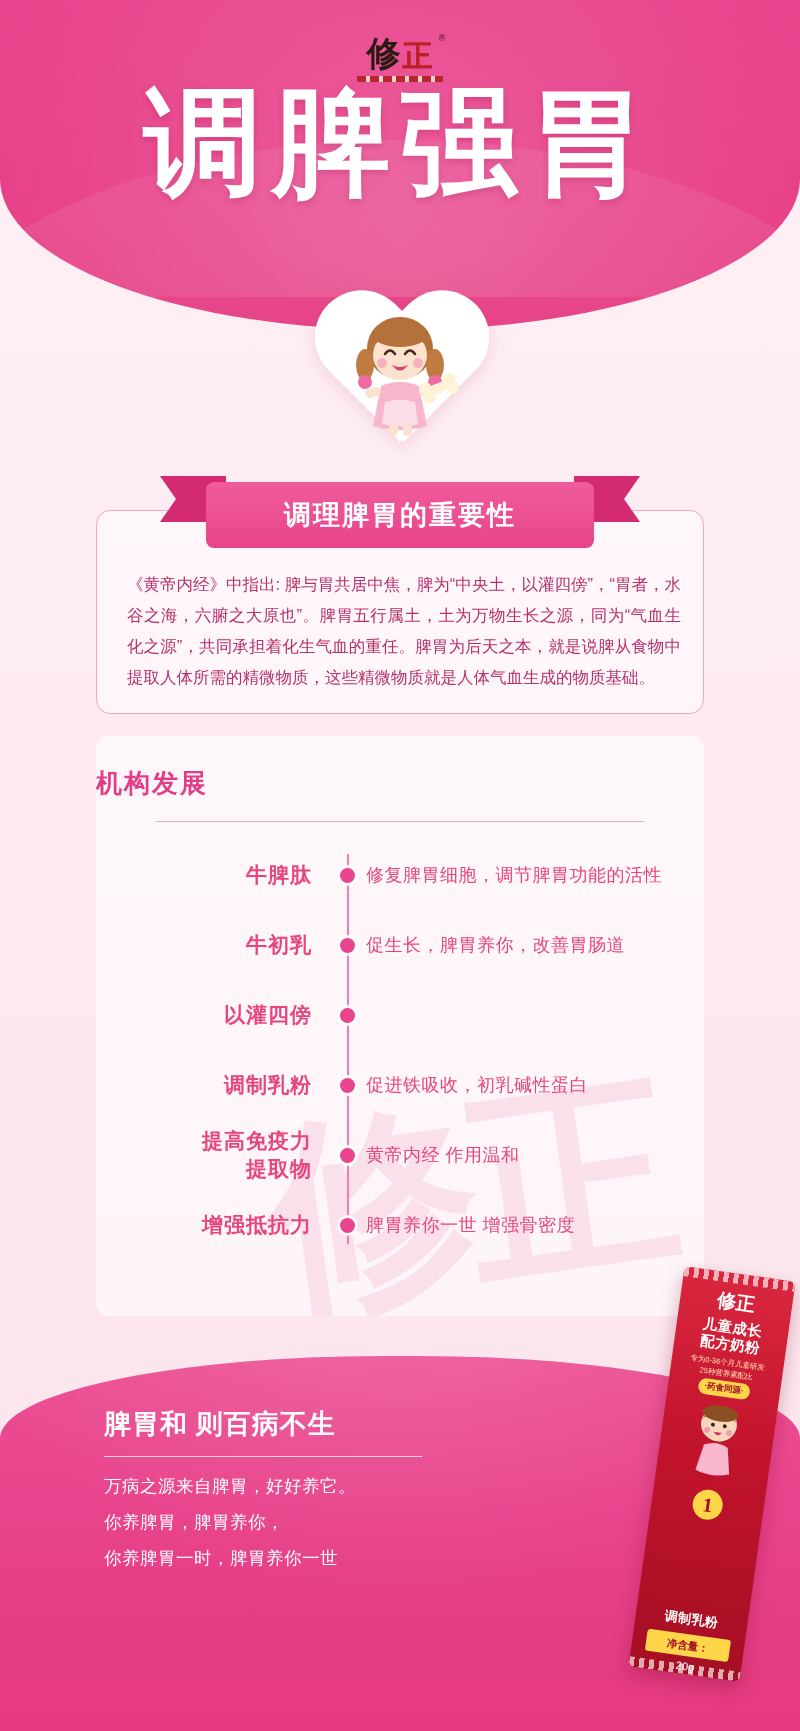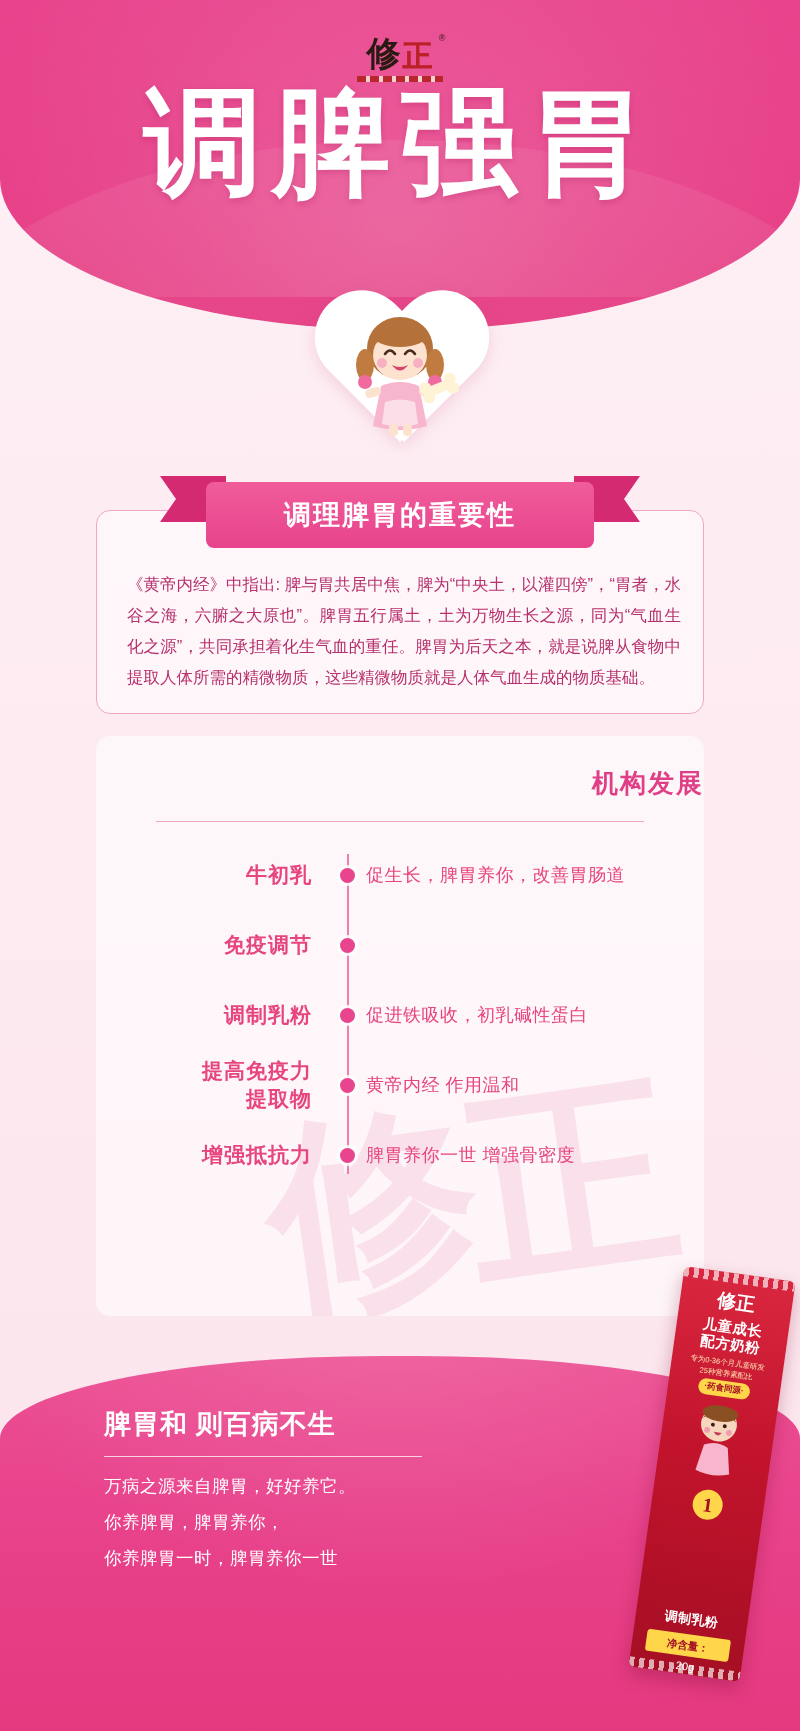--- a/index.html
+++ b/index.html
@@ -252,21 +252,21 @@
     color: rgba(240,170,200,0.28);
     line-height: 0.9;
     font-weight: bold;
     letter-spacing: -10px;
     transform: rotate(-8deg);
     pointer-events: none;
     user-select: none;
   }
   .ing-title {
     position: relative;
-    text-align: right;
+    text-align: left;
     margin-top: 30px;
     color: #e03e86;
     font-family: "Liberation Serif", serif;
     font-weight: bold;
     font-size: 26px;
     letter-spacing: 2px;
   }
   .ing-divider {
     position: relative;
     margin: 20px auto 0 auto;
@@ -569,31 +569,38 @@
   </div>
 
   <div class="ing-card">
     <div class="watermark">修正</div>
     <div class="ing-title">机构发展</div>
     <div class="ing-divider"></div>
 
     <div class="timeline">
       <div class="tl-line"></div>
 
+      <div class="ing-row">
+        <div class="ing-name">牛脾肽</div>
+        <div class="ing-dot">
+            <i></i>
+          </div>
+        <div class="ing-desc">修复脾胃细胞，调节脾胃功能的活性</div>
+      </div>
 
       <div class="ing-row">
         <div class="ing-name">牛初乳</div>
         <div class="ing-dot">
             <i></i>
           </div>
         <div class="ing-desc">促生长，脾胃养你，改善胃肠道</div>
       </div>
 
       <div class="ing-row">
-        <div class="ing-name">免疫调节</div>
+        <div class="ing-name">以灌四傍</div>
         <div class="ing-dot">
             <i></i>
           </div>
       </div>
 
       <div class="ing-row">
         <div class="ing-name">调制乳粉</div>
         <div class="ing-dot">
             <i></i>
           </div>

